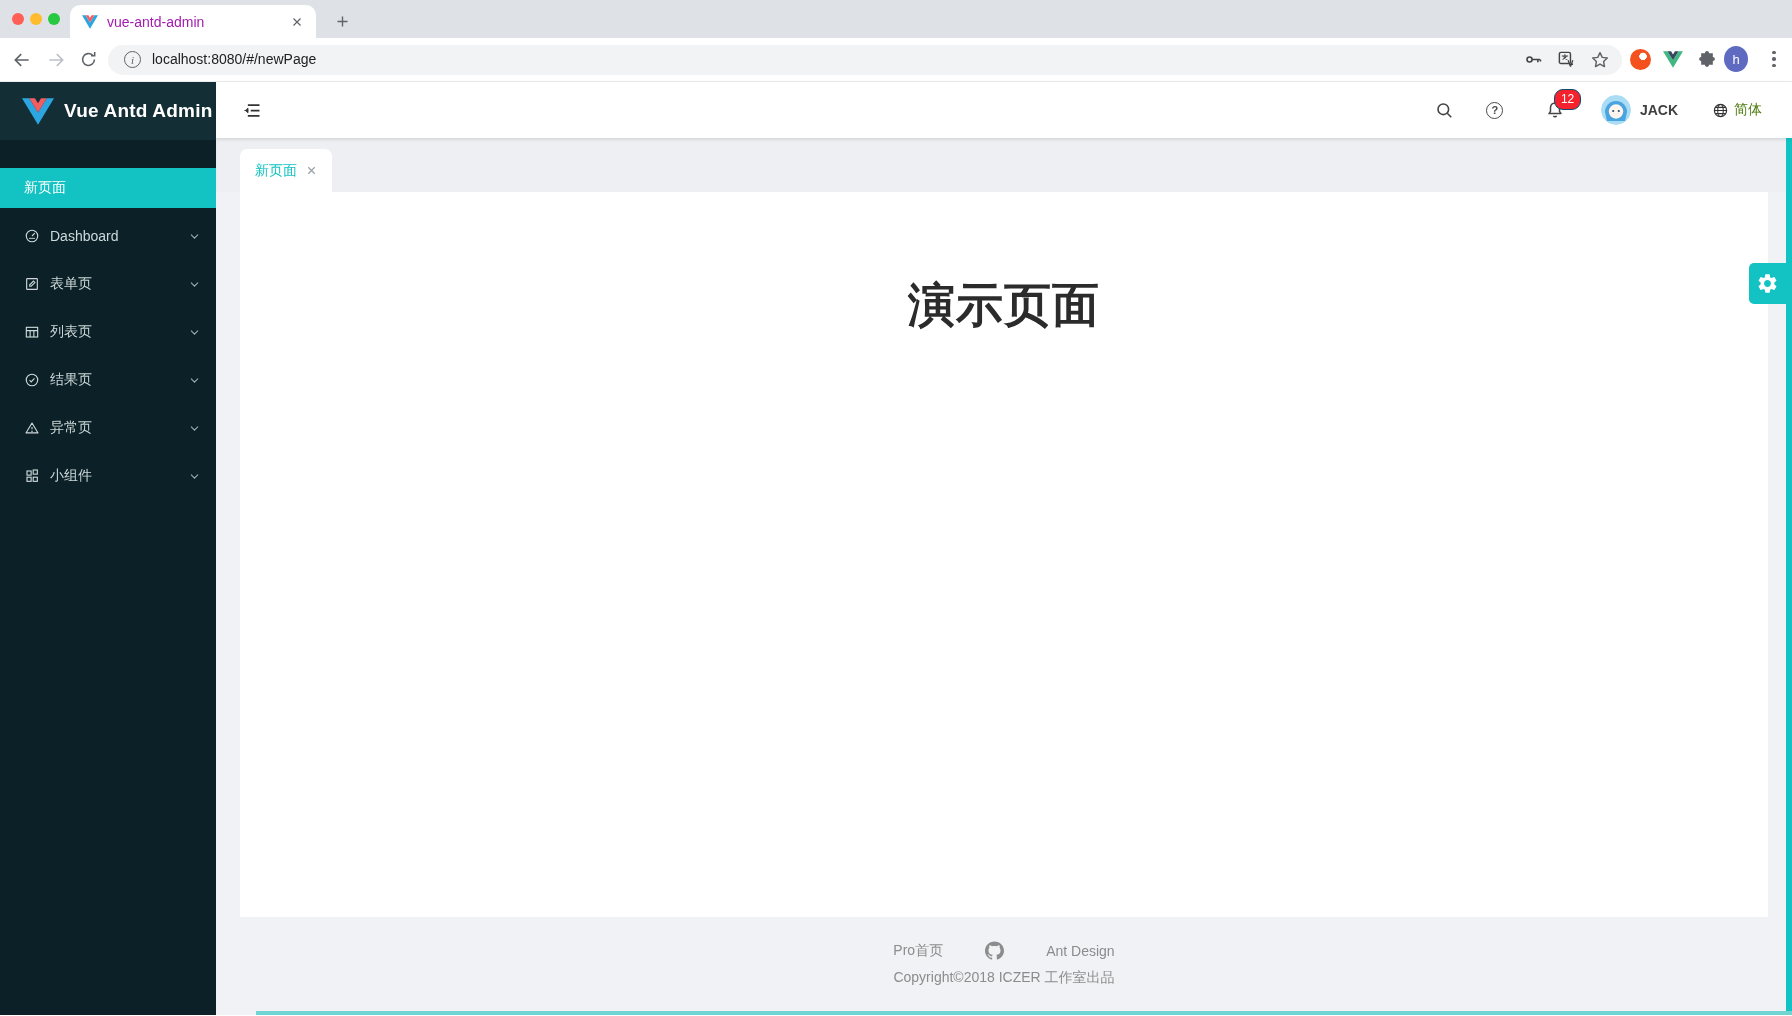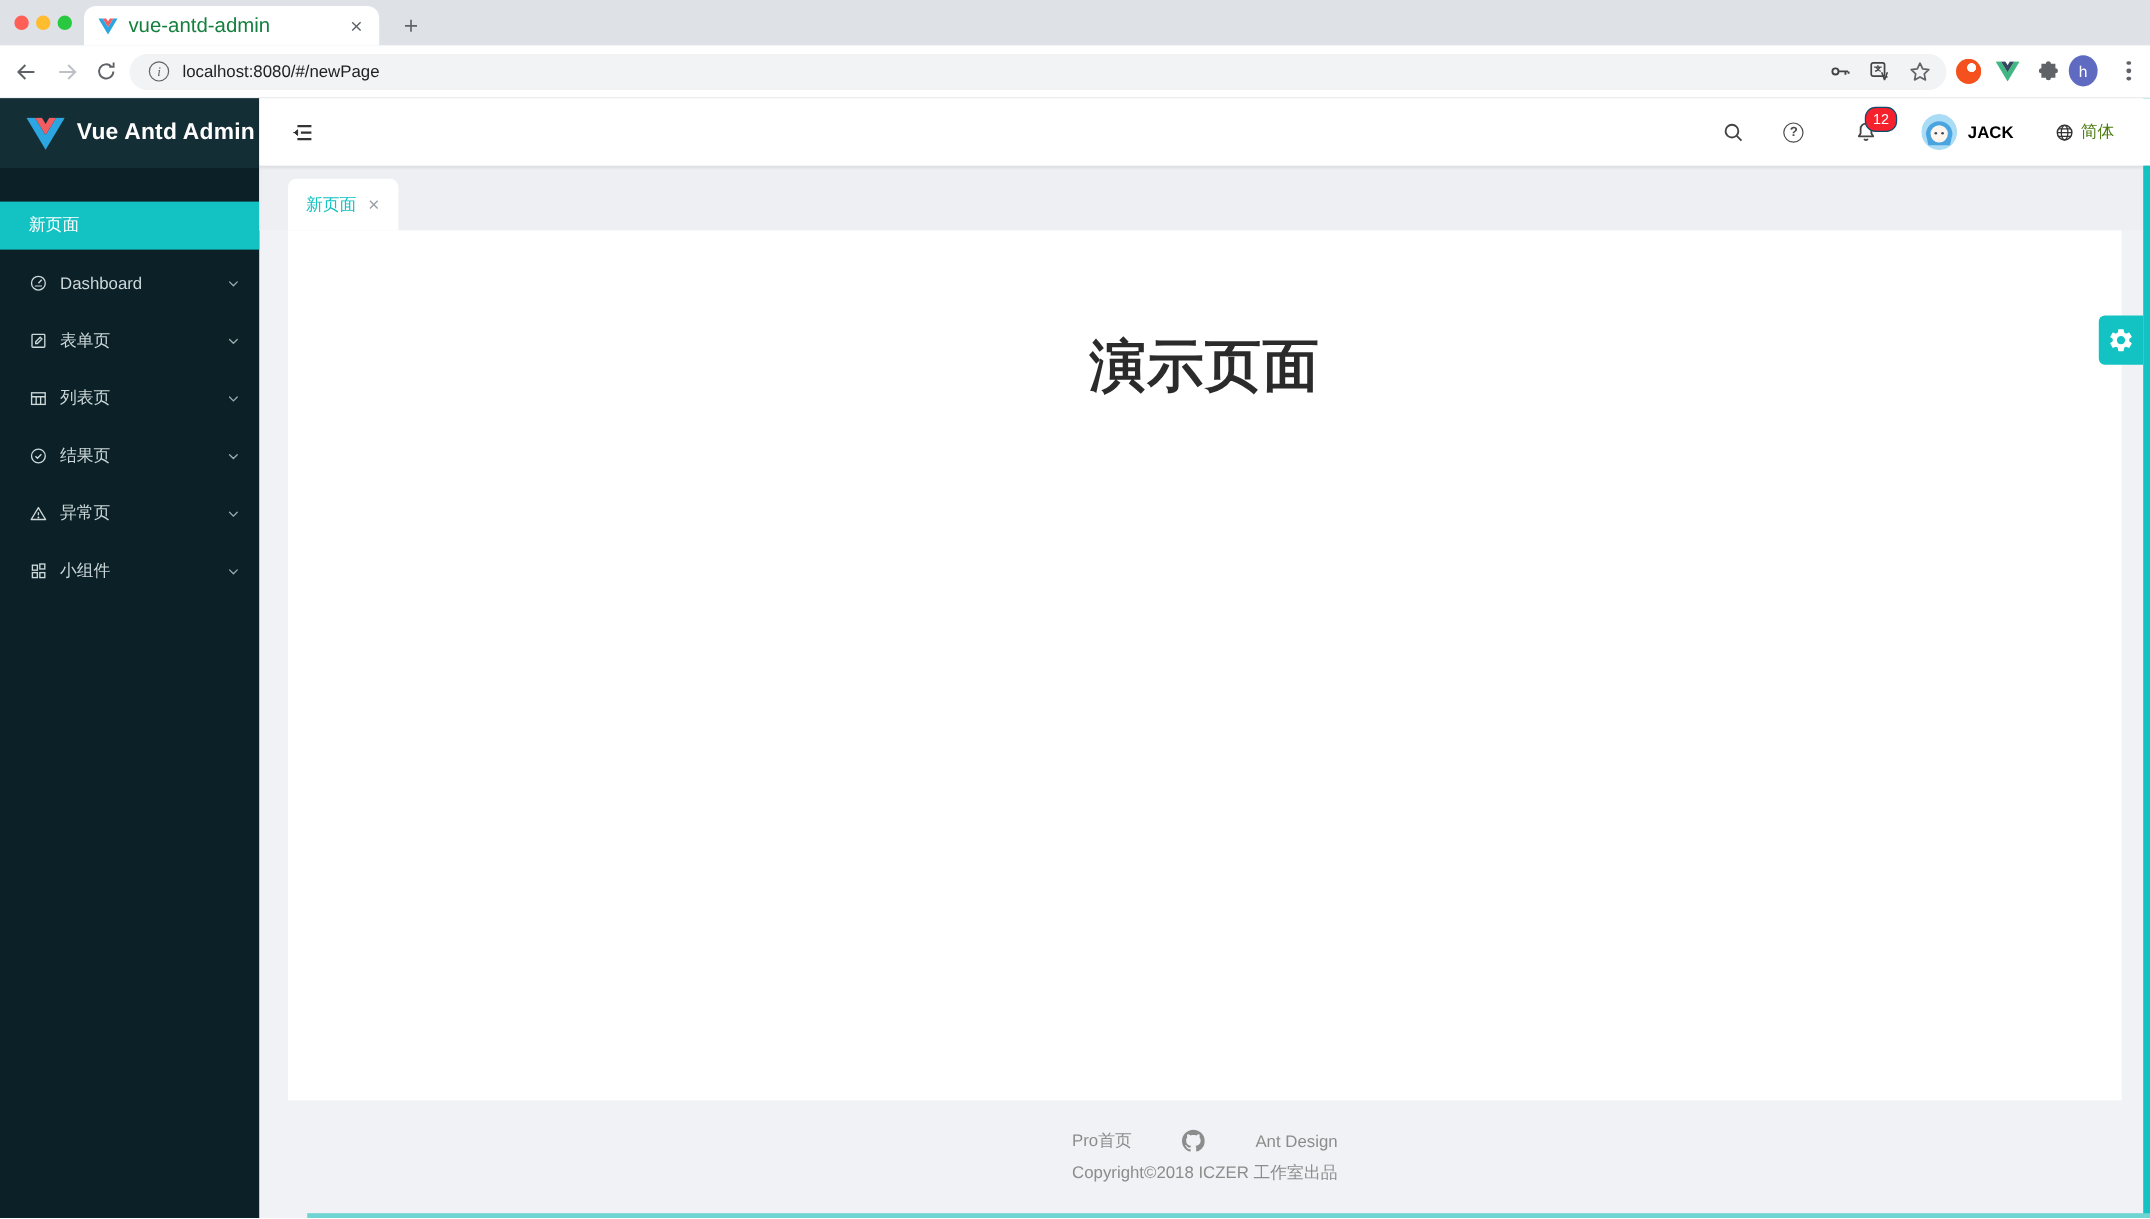--- a/index.html
+++ b/index.html
@@ -6,21 +6,21 @@
   html,body { width:1792px; height:1016px; overflow:hidden;
     font-family:"Liberation Sans","DejaVu Sans",sans-serif; background:#fff; }
 
   
   .chrome-tabstrip { position:relative; height:38px; background:#dee1e6; }
   .traffic { position:absolute; top:13px; width:12px; height:12px; border-radius:50%; }
   .t-red{ left:12px; background:#ff5f57; } .t-yellow{ left:30px; background:#febc2e; } .t-green{ left:48px; background:#28c840; }
   .browser-tab { position:absolute; left:70px; top:5px; width:246px; height:33px; background:#fff;
     border-radius:10px 10px 0 0; display:flex; align-items:center; padding:0 10px 0 12px; }
   .browser-tab .fav { width:16px; height:14px; margin-right:9px; flex:none; }
-  .browser-tab .ttl { flex:1; font-size:17px; color:#15803d; white-space:nowrap; overflow:hidden; }
+  .browser-tab .ttl { flex:1; font-size:14px; color:#a21caf; white-space:nowrap; overflow:hidden; }
   .tab-close { width:18px; height:18px; display:flex; align-items:center; justify-content:center; border-radius:50%; }
   .newtab-btn { position:absolute; left:330px; top:9px; width:24px; height:24px; display:flex; align-items:center; justify-content:center; }
 
   .chrome-urlbar { position:relative; height:44px; background:#fff; border-bottom:1px solid #ebedef; }
   .nav-ic { position:absolute; top:12px; width:20px; height:20px; }
   .url-pill { position:absolute; left:108px; top:7px; width:1514px; height:30px; background:#f1f3f4; border-radius:15px; }
   .info-ic { position:absolute; left:16px; top:6px; width:17px; height:17px; border:1.4px solid #5f6368; border-radius:50%;
     color:#5f6368; font-size:11px; font-style:italic; font-family:"Liberation Serif",serif; display:flex; align-items:center; justify-content:center; }
   .url-text { position:absolute; left:44px; top:6px; font-size:14px; color:#202124; }
   .pill-ic { position:absolute; top:5px; width:20px; height:20px; }
@@ -48,21 +48,21 @@
   .app-header { height:56px; flex:none; background:#fff; box-shadow:0 1px 4px rgba(0,21,41,.08);
     display:flex; align-items:center; padding:0 30px 0 26px; position:relative; z-index:2; }
   .hdr-right { margin-left:auto; display:flex; align-items:center; }
   .hdr-ic { width:20px; height:20px; display:flex; align-items:center; justify-content:center; }
   .help-circle { width:17px; height:17px; border:1.6px solid #4a4a4a; border-radius:50%; color:#4a4a4a;
     font-size:11px; font-weight:bold; display:flex; align-items:center; justify-content:center; }
   .bell-wrap { position:relative; margin-left:40px; }
   .badge { position:absolute; top:-11px; left:9px; background:#f5222d; color:#fff; font-size:12px; line-height:1;
     padding:3px 6px 4px; border-radius:9px; border:1px solid #0c4a6e; }
   .avatar { width:30px; height:30px; border-radius:50%; margin-left:36px; overflow:hidden; flex:none; }
-  .username { margin-left:9px; font-size:14px; font-weight:bold; color:#000000; }
+  .username { margin-left:9px; font-size:14px; font-weight:bold; color:#404040; }
   .lang { margin-left:34px; display:flex; align-items:flex-end; gap:5px; font-size:14px; color:#4d7c0f; }
 
   .tabbar { height:54px; flex:none; background:#edeff2; padding:11px 0 0 24px; box-shadow:inset 0 2px 3px rgba(0,0,0,.045); }
   .page-tab { display:inline-flex; align-items:center; gap:9px; height:43px; background:#fff;
     border-radius:7px 7px 0 0; padding:0 15px; font-size:14px; color:#13c2c2; }
 
   .content-card { margin:0 24px; background:#fff; height:725px; text-align:center; }
   .page-title { padding-top:82px; font-size:47px; font-weight:bold; color:#2b2b2b; letter-spacing:1px; }
 
   .app-footer { flex:1; display:flex; flex-direction:column; align-items:center; color:#8c8c8c; }

